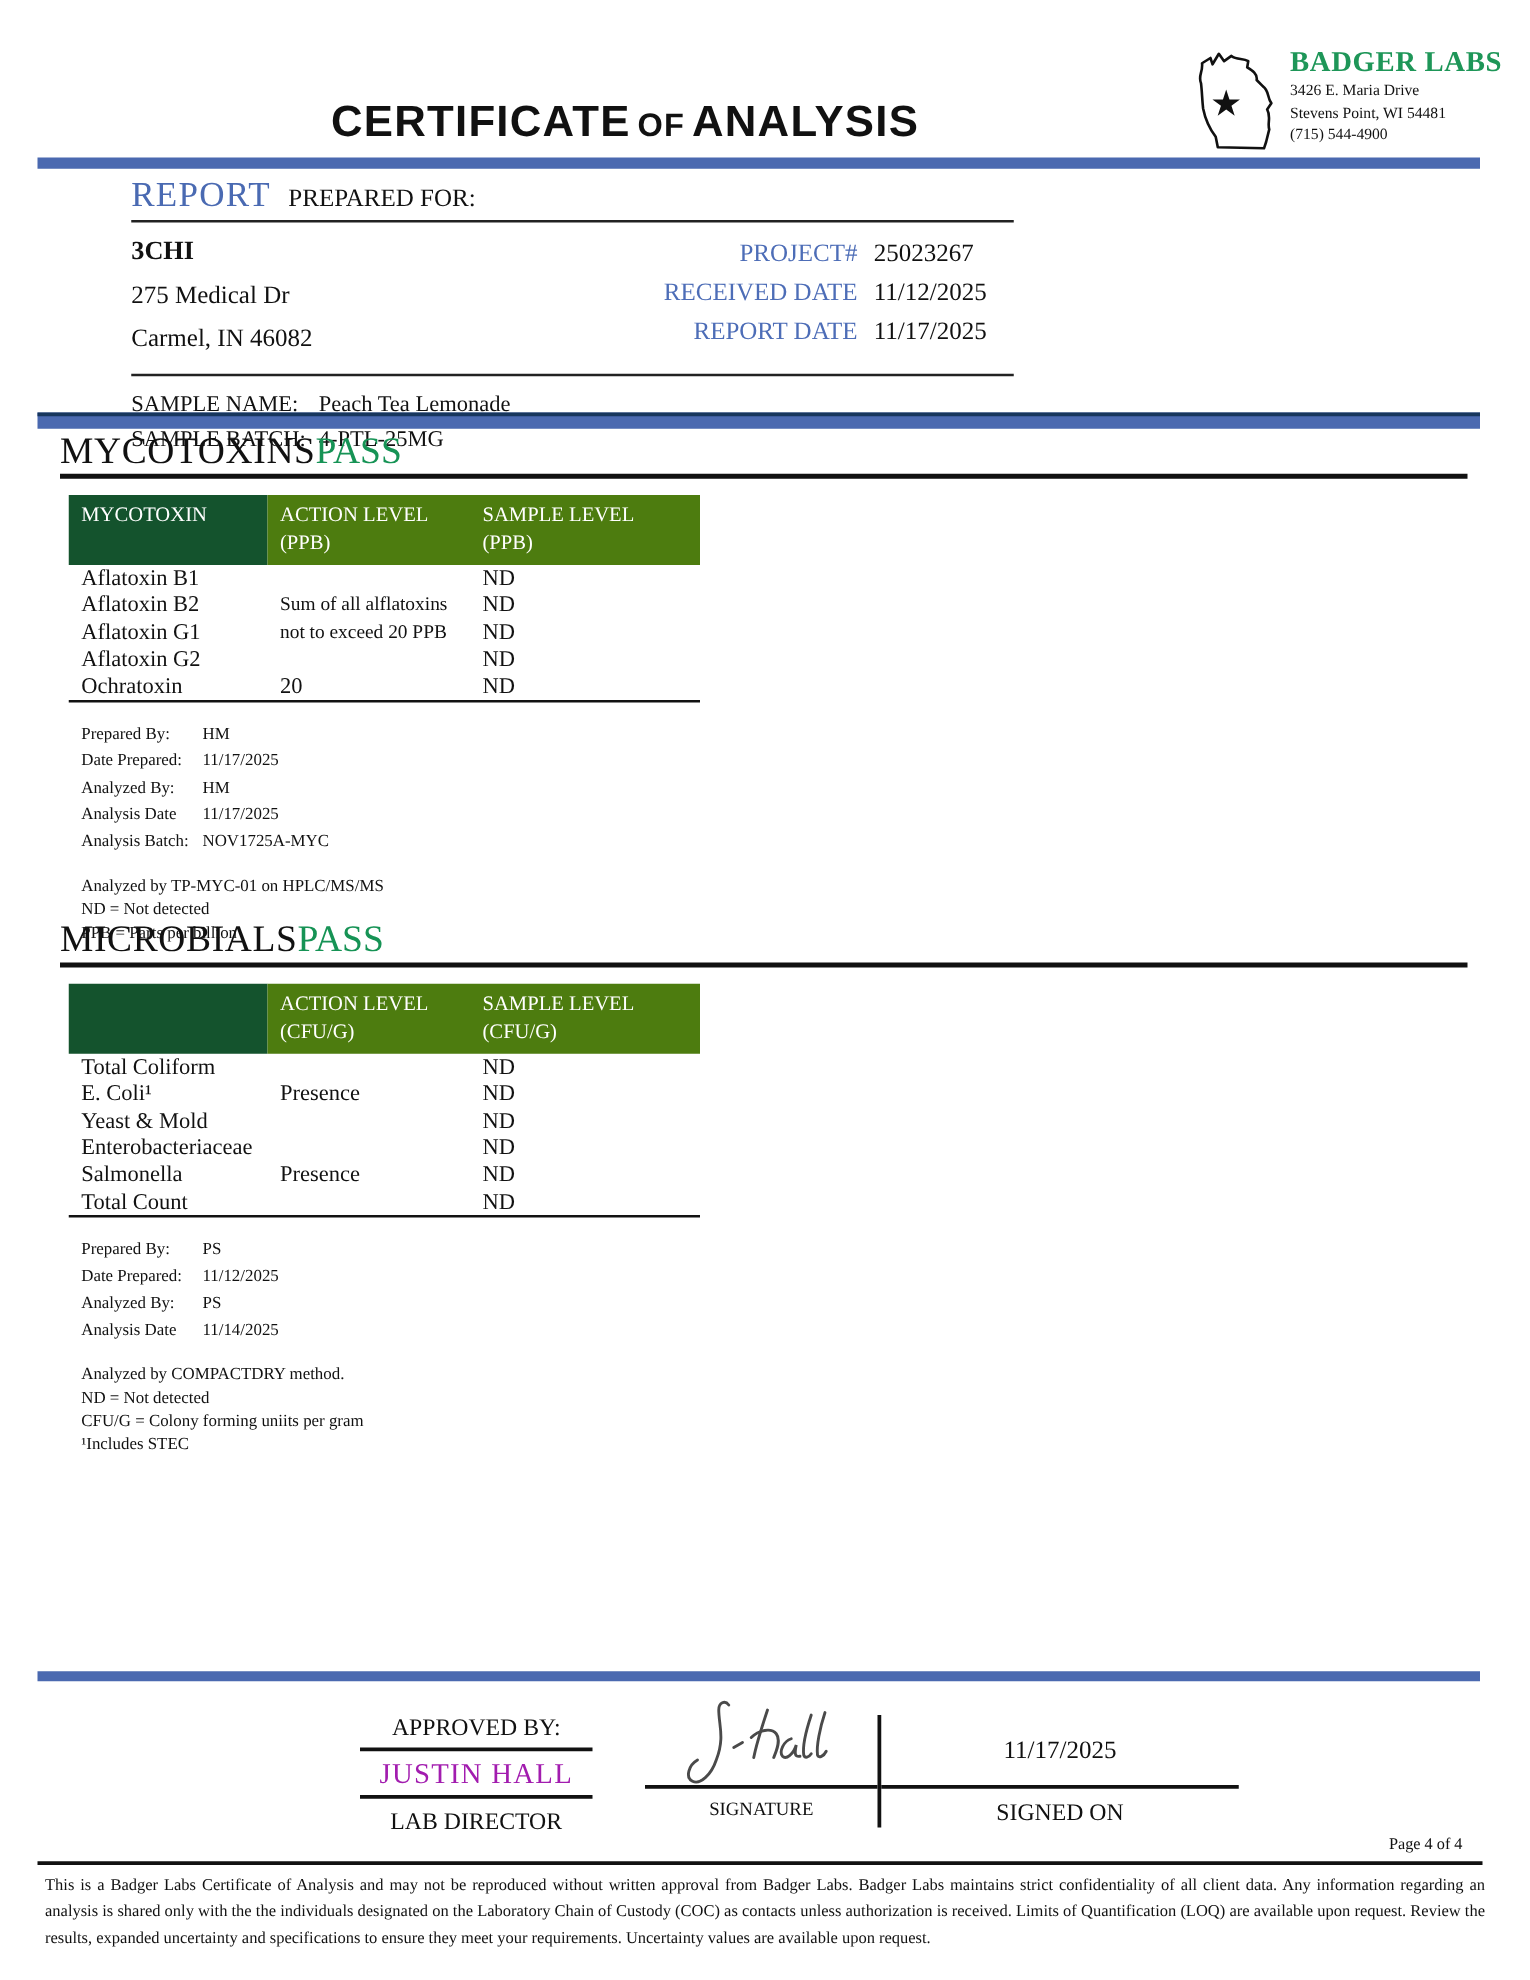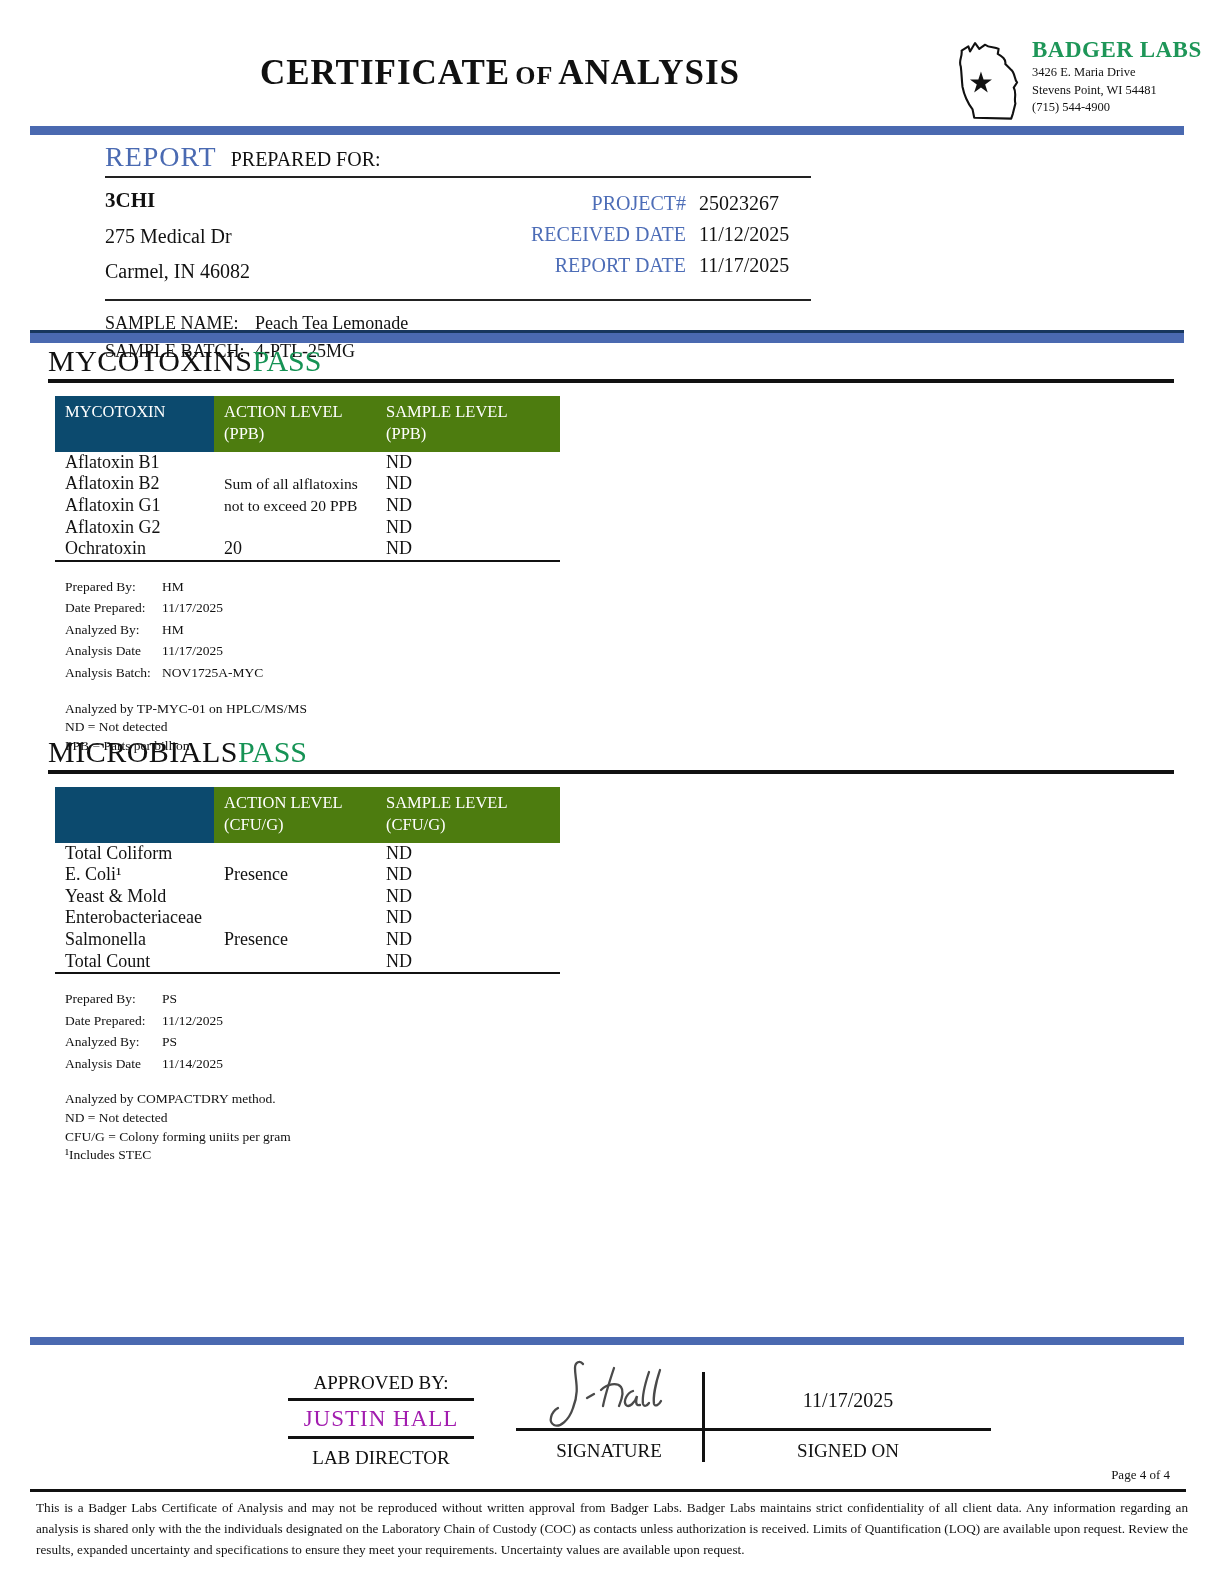--- a/index.html
+++ b/index.html
@@ -1,21 +1,21 @@
 <!DOCTYPE html>
 <html><head>
 <meta charset="utf-8">
 <style>
   html,body{margin:0;padding:0;background:#ffffff;}
   .page{position:relative;width:1224px;height:1584px;background:#fff;overflow:hidden;
         font-family:"Liberation Serif",serif;color:#111;}
 
   
-  .coa-title{position:absolute;top:53px;left:0;width:1000px;text-align:center;
-             font-family:Liberation Serif, serif;font-weight:bold;letter-spacing:1px;}
+  .coa-title{position:absolute;top:78px;left:0;width:1000px;text-align:center;
+             font-family:Liberation Sans, sans-serif;font-weight:bold;letter-spacing:1px;}
   .coa-title .big{font-size:35px;}
   .coa-title .small-of{font-size:26px;text-transform:uppercase;letter-spacing:1px;}
   .logo{position:absolute;top:38px;left:946px;display:flex;align-items:flex-start;}
   .logo-state{width:80px;height:84px;}
   .logo-text{margin-left:6px;}
   .logo-name{color:#1e9658;font-size:23px;font-weight:bold;letter-spacing:.5px;line-height:1.05;}
   .logo-addr{font-size:12.5px;line-height:1.4;margin-top:2px;}
 
   
   .bar{position:absolute;left:30px;width:1154px;background:#4a69b0;}
@@ -46,42 +46,42 @@
   .sec-micro{top:735px;}
   .sec-head{display:flex;justify-content:flex-start;align-items:flex-end;
             border-bottom:4px solid #111;padding-bottom:1px;}
   .sec-title{font-size:30px;letter-spacing:.5px;}
   .sec-status{color:#169355;font-size:30px;margin-right:2px;}
 
   .sec-table{margin:13px 0 0 7px;width:505px;border-bottom:2.5px solid #111;}
   .thead{display:grid;grid-template-columns:159px 162px 184px;color:#fff;
          font-size:16.5px;line-height:1.35;}
   .th{padding:5px 8px 6px 10px;}
-  .th-green{background:#0c4a6e;}
+  .th-green{background:#14532d;}
   .th-blue{background:#4d7c0f;}
   .tr{display:grid;grid-template-columns:159px 162px 184px;font-size:18px;line-height:1.2;}
   .td{padding-left:10px;}
   .td.note{font-size:15.5px;line-height:1.4;}
 
   .meta{margin:14px 0 0 17px;font-size:13.5px;line-height:1.6;}
   .meta-row{display:flex;}
   .meta-label{width:97px;}
   .notes{margin:16px 0 0 17px;font-size:13.5px;line-height:1.38;}
 
   
   .approval{position:absolute;top:1372px;left:288px;display:flex;align-items:flex-start;}
   .app-col1{width:186px;text-align:center;}
   .app-label{font-size:19px;padding-bottom:4px;border-bottom:3px solid #111;}
   .app-name{color:#a21caf;font-size:23px;letter-spacing:1px;padding:5px 0 4px;
             border-bottom:3px solid #111;}
   .app-role{font-size:19px;padding-top:8px;}
   .app-col2{width:186px;margin-left:42px;}
   .sig-box{height:56px;border-bottom:3px solid #111;position:relative;}
   .sig-box svg{position:absolute;left:12px;bottom:-8px;}
-  .sig-label{font-size:19px;text-align:center;padding-top:9px;}
+  .sig-label{font-size:15px;text-align:center;padding-top:9px;}
   .app-col3{width:286px;border-left:3px solid #111;}
   .date-box{height:56px;border-bottom:3px solid #111;display:flex;align-items:center;
             justify-content:center;font-size:20px;}
   .signed-label{font-size:19px;text-align:center;padding-top:9px;}
 
   
   .page-num{position:absolute;top:1467px;right:54px;font-size:13px;}
   .footer-rule{position:absolute;top:1489px;left:30px;width:1156px;height:3px;background:#111;}
   .disclaimer{position:absolute;top:1497px;left:36px;width:1152px;font-size:13.2px;
               line-height:1.6;text-align:justify;}

